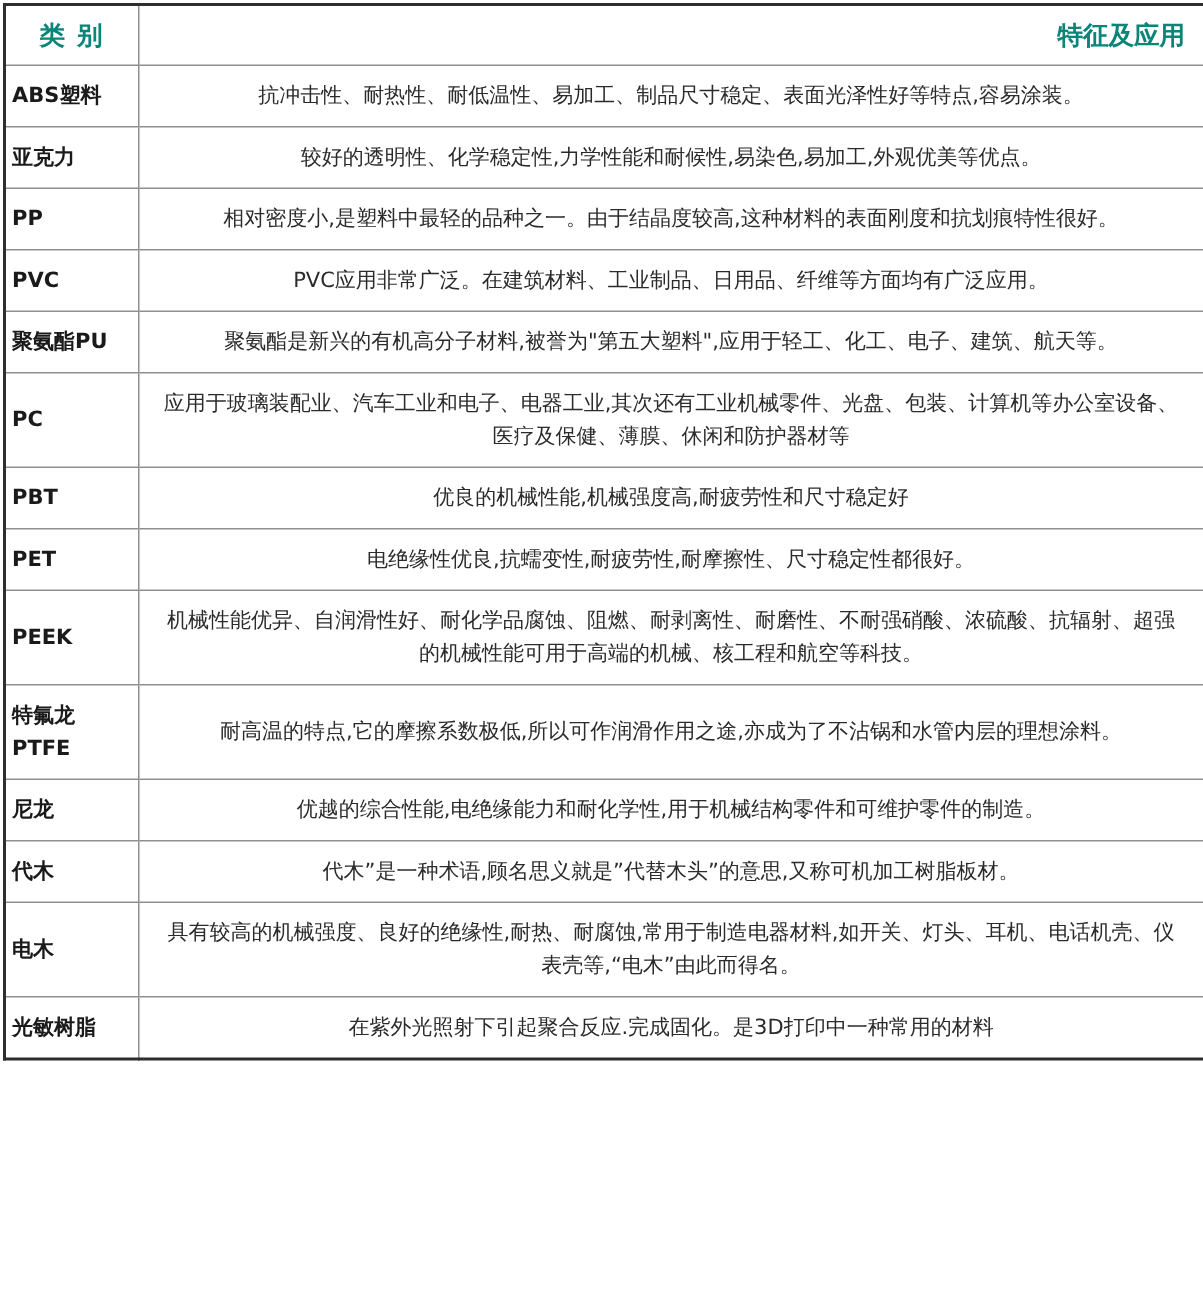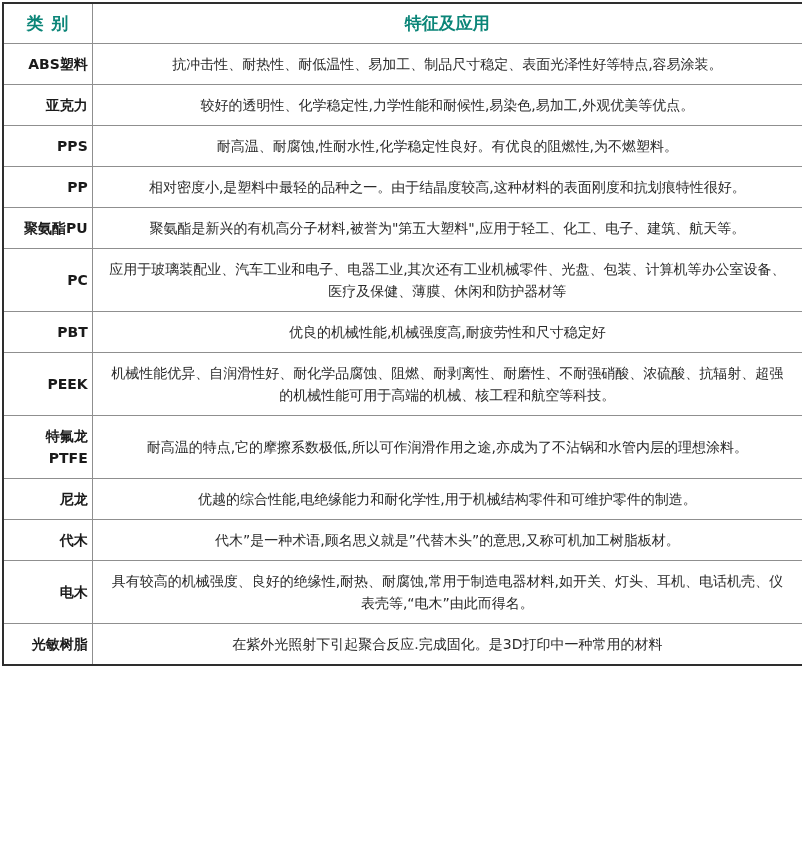--- a/index.html
+++ b/index.html
@@ -35,28 +35,28 @@
     font-weight:bold;
     font-size:17px;
     text-align:center;
     padding:8px 3px;
     letter-spacing:1px;
   }
   th.desc-header{
     color:var(--header-text);
     font-weight:bold;
     font-size:17px;
-    text-align:center;
+    text-align:right;
     padding:8px 12px;
   }
   td.cat-cell{
     font-weight:bold;
     font-size:14px;
     color:var(--category-text);
-    text-align:right;
+    text-align:left;
     padding:9px 4px;
     line-height:22px;
     white-space:pre-line;
   }
   td.desc-cell{
     font-size:14px;
     color:var(--body-text);
     text-align:center;
     padding:9px 12px;
     line-height:22px;
@@ -79,38 +79,42 @@
   <tbody>
     <tr>
       <td class="cat-cell">ABS塑料</td>
       <td class="desc-cell">抗冲击性、耐热性、耐低温性、易加工、制品尺寸稳定、表面光泽性好等特点,容易涂装。</td>
     </tr>
     <tr>
       <td class="cat-cell">亚克力</td>
       <td class="desc-cell">较好的透明性、化学稳定性,力学性能和耐候性,易染色,易加工,外观优美等优点。</td>
     </tr>
     <tr>
-      <td class="cat-cell">PPS</td>
-      <td class="desc-cell">耐高温、耐腐蚀,性耐水性,化学稳定性良好。有优良的阻燃性,为不燃塑料。</td>
+      <td class="cat-cell">PP</td>
+      <td class="desc-cell">相对密度小,是塑料中最轻的品种之一。由于结晶度较高,这种材料的表面刚度和抗划痕特性很好。</td>
     </tr>
     <tr>
-      <td class="cat-cell">PP</td>
-      <td class="desc-cell">相对密度小,是塑料中最轻的品种之一。由于结晶度较高,这种材料的表面刚度和抗划痕特性很好。</td>
+      <td class="cat-cell">PVC</td>
+      <td class="desc-cell">PVC应用非常广泛。在建筑材料、工业制品、日用品、纤维等方面均有广泛应用。</td>
     </tr>
     <tr>
       <td class="cat-cell">聚氨酯PU</td>
       <td class="desc-cell">聚氨酯是新兴的有机高分子材料,被誉为"第五大塑料",应用于轻工、化工、电子、建筑、航天等。</td>
     </tr>
     <tr>
       <td class="cat-cell">PC</td>
       <td class="desc-cell">应用于玻璃装配业、汽车工业和电子、电器工业,其次还有工业机械零件、光盘、包装、计算机等办公室设备、医疗及保健、薄膜、休闲和防护器材等</td>
     </tr>
     <tr>
       <td class="cat-cell">PBT</td>
       <td class="desc-cell">优良的机械性能,机械强度高,耐疲劳性和尺寸稳定好</td>
+    </tr>
+    <tr>
+      <td class="cat-cell">PET</td>
+      <td class="desc-cell">电绝缘性优良,抗蠕变性,耐疲劳性,耐摩擦性、尺寸稳定性都很好。</td>
     </tr>
     <tr>
       <td class="cat-cell">PEEK</td>
       <td class="desc-cell">机械性能优异、自润滑性好、耐化学品腐蚀、阻燃、耐剥离性、耐磨性、不耐强硝酸、浓硫酸、抗辐射、超强的机械性能可用于高端的机械、核工程和航空等科技。</td>
     </tr>
     <tr>
       <td class="cat-cell">特氟龙
 PTFE</td>
       <td class="desc-cell">耐高温的特点,它的摩擦系数极低,所以可作润滑作用之途,亦成为了不沾锅和水管内层的理想涂料。</td>
     </tr>

